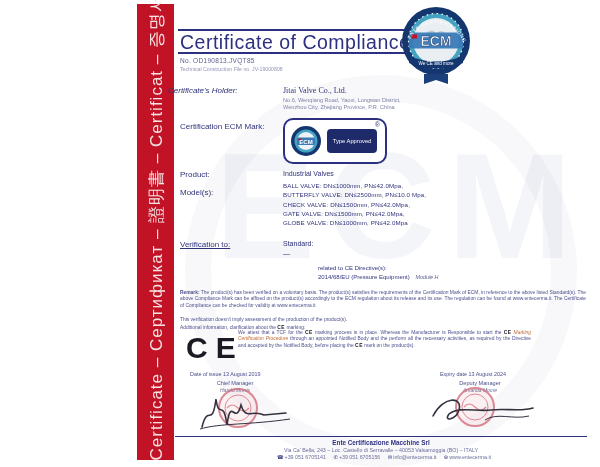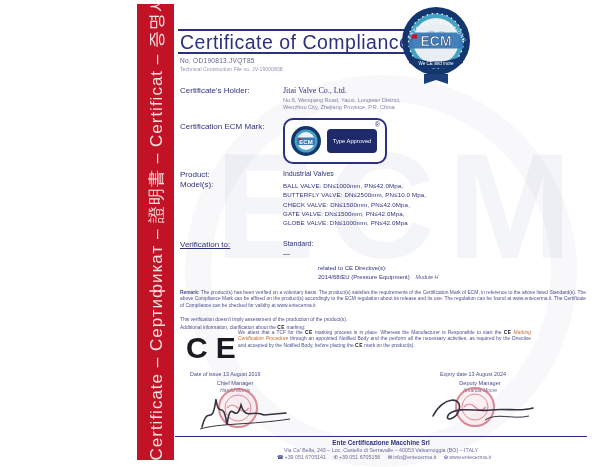--- a/index.html
+++ b/index.html
@@ -79,21 +79,21 @@
       <path id="arcTop" d="M 10,41 A 29,29 0 0 1 66,41" fill="none"></path>
       <text font-size="4.6" fill="#ffffff" letter-spacing="0.8">
         <textPath href="#arcTop" startOffset="8%">ENTE CERTIFICAZIONE MACCHINE</textPath>
       </text>
       <path d="M 11,52 Q 38,63 65,52 L 65,59 Q 38,70 11,59 Z" fill="#14366e"></path>
       <text x="38" y="60.5" text-anchor="middle" font-size="4.6" fill="#ffffff">We CE and more</text>
       <path d="M 26,70 L 50,70 L 50,80 L 38,76 L 26,80 Z" fill="#1b3f7a"></path>
     </svg>
   </div>
 
-  <div class="abs lbl" style="left:180px;top:86px;width:95px;">Certificate's Holder:</div>
+  <div class="abs lbl" style="left:168px;top:86px;width:95px;font-style:italic;">Certificate's Holder:</div>
   <div class="abs val" style="left:283px;top:86px;">Jitai Valve Co., Ltd.</div>
   <div class="abs addr" style="left:283px;top:97px;">No.6, Wenqiang Road, Yaoxi, Longwan District,</div>
   <div class="abs addr" style="left:283px;top:104px;">Wenzhou City, Zhejiang Province, P.R. China</div>
 
   <div class="abs lbl" style="left:180px;top:122px;width:95px;">Certification ECM Mark:</div>
   <div class="abs badge" style="left:283px;top:118px;">
     <div class="abs" style="left:5px;top:5px;">
       <svg width="32" height="32" viewBox="0 0 32 32">
         <circle cx="16" cy="16" r="15" fill="#14366e"></circle>
         <circle cx="16" cy="16" r="11.5" fill="#45a3c2"></circle>
@@ -102,21 +102,21 @@
         <rect x="8.5" y="13.5" width="2.6" height="2" fill="#c11325"></rect>
         <text x="16" y="18.6" text-anchor="middle" font-size="6" font-weight="bold" fill="#ffffff">ECM</text>
       </svg>
     </div>
     <div class="abs ta-box" style="left:42px;top:9px;width:50px;height:24px;">Type Approved</div>
     <div class="abs reg" style="left:90px;top:1px;">®</div>
   </div>
 
   <div class="abs lbl" style="left:180px;top:170px;">Product:</div>
   <div class="abs prod" style="left:283px;top:170px;">Industrial Valves</div>
-  <div class="abs lbl" style="left:180px;top:180px;">Model(s):</div>
+  <div class="abs lbl" style="left:180px;top:188px;">Model(s):</div>
   <div class="abs" style="left:283px;top:181px;">
     <div class="model">BALL VALVE: DN≤1000mm, PN≤42.0Mpa,</div>
     <div class="model">BUTTERFLY VALVE: DN≤2500mm, PN≤10.0 Mpa,</div>
     <div class="model">CHECK VALVE: DN≤1500mm, PN≤42.0Mpa,</div>
     <div class="model">GATE VALVE: DN≤1500mm, PN≤42.0Mpa,</div>
     <div class="model">GLOBE VALVE: DN≤1000mm, PN≤42.0Mpa</div>
   </div>
 
   <div class="abs lbl" style="left:180px;top:240px;text-decoration:underline;">Verification to:</div>
   <div class="abs std" style="left:283px;top:240px;">Standard:</div>

